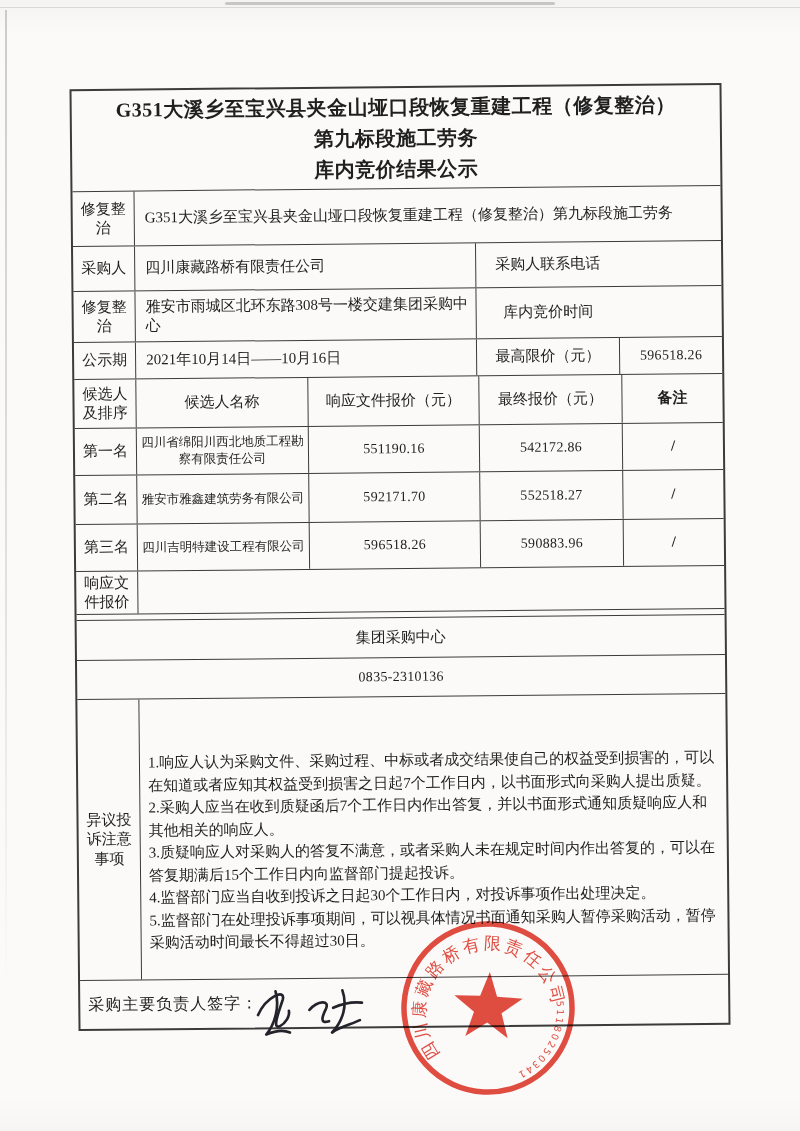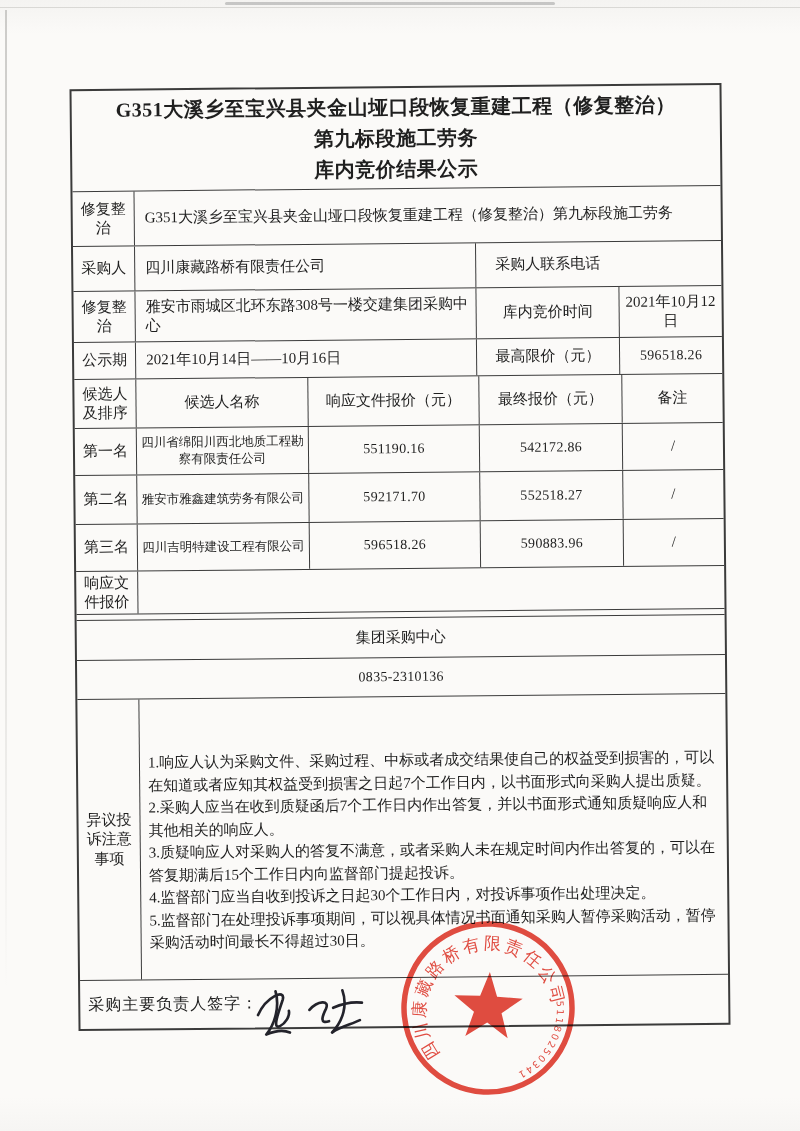--- a/index.html
+++ b/index.html
@@ -28,21 +28,21 @@
   .td:last-child{border-right:none;}
   .td.left{justify-content:flex-start;text-align:left;padding-left:10px;}
   .w-label{width:62px;flex:none;}
   .w-mid{width:341px;flex:none;}
   .w-ph{width:143px;flex:none;}
   .w-rest{flex:1;}
   .c1{width:62px;flex:none;}
   .c2{width:172px;flex:none;}
   .c3{width:171px;flex:none;}
   .c4{width:143px;flex:none;}
-  .c5{flex:1;}
+  .c5{flex:1;font-weight:bold;}
 
   .title-row{height:100px;display:flex;flex-direction:column;justify-content:center;align-items:center;border-bottom:1.6px solid #3b3b3b;}
   .title-line{font-weight:bold;font-size:20px;line-height:1.55;letter-spacing:.5px;}
 
   .h-project{height:54px;}
   .h-purchaser{height:44px;}
   .h-negotiation{height:50px;}
   .h-publicity{height:36px;}
   .h-candheader{height:48px;}
   .h-cand{height:46px;}
@@ -96,21 +96,20 @@
   <div class="tr h-purchaser">
     <div class="td w-label">采购人</div>
     <div class="td w-mid left">四川康藏路桥有限责任公司</div>
     <div class="td w-ph">采购人联系电话</div>
   </div>
 
   <div class="tr h-negotiation">
     <div class="td w-label">修复整治</div>
     <div class="td w-mid left">雅安市雨城区北环东路308号一楼交建集团采购中心</div>
     <div class="td w-ph">库内竞价时间</div>
-    <div class="td w-rest">2021年10月12日</div>
   </div>
 
   <div class="tr h-publicity">
     <div class="td w-label">公示期</div>
     <div class="td w-mid left">2021年10月14日——10月16日</div>
     <div class="td w-ph">最高限价（元）</div>
     <div class="td w-rest num">596518.26</div>
   </div>
 
   <div class="tr h-candheader">

